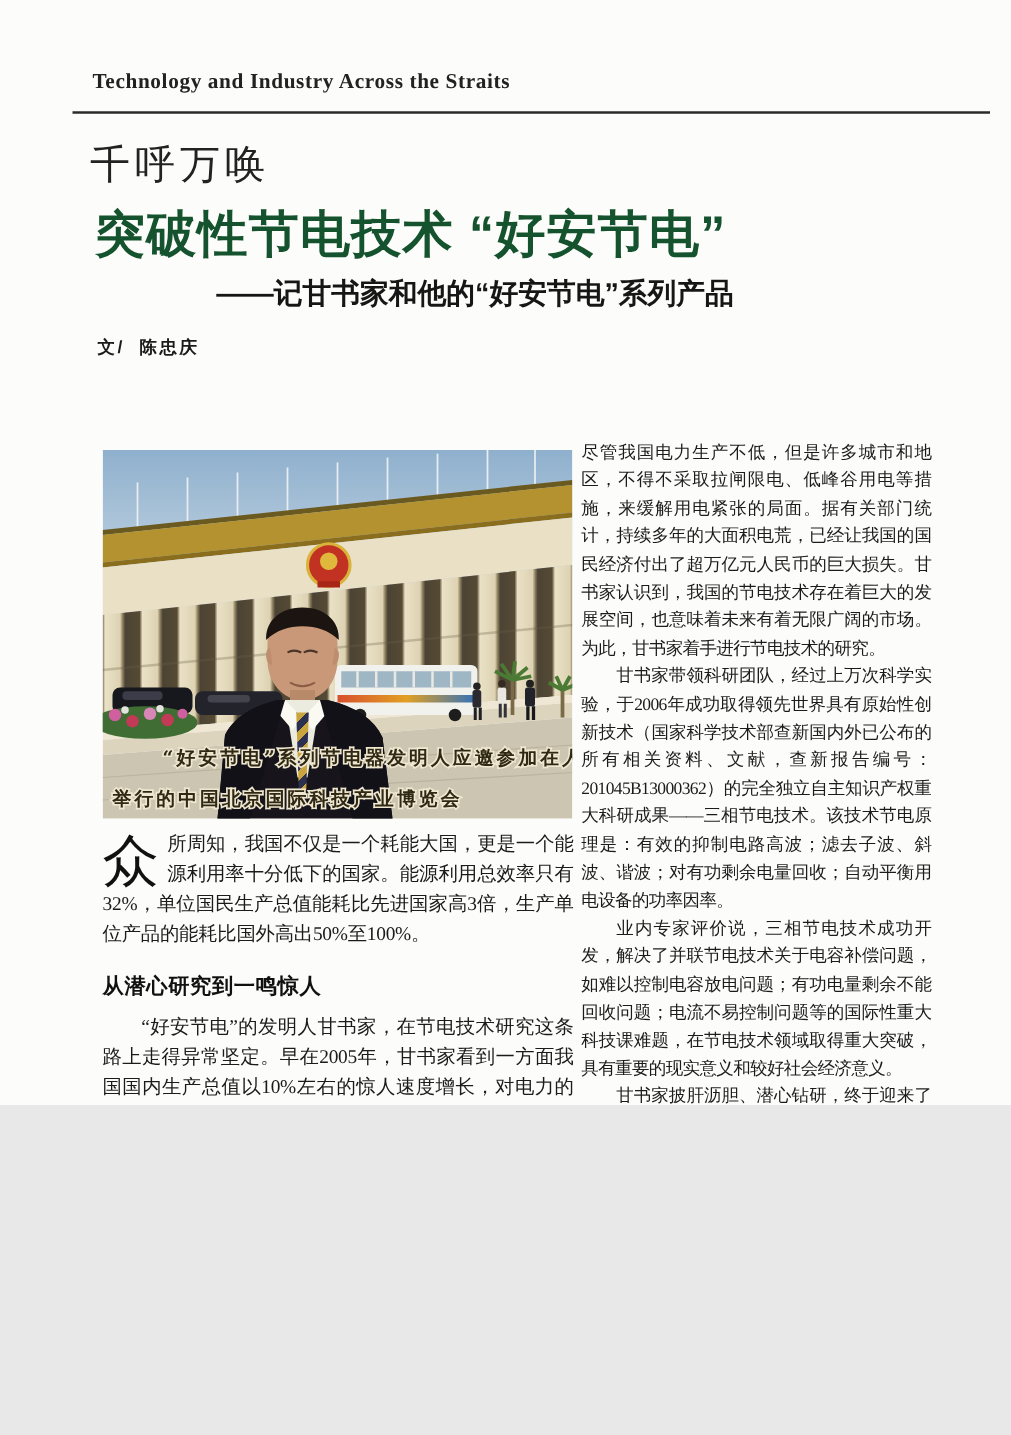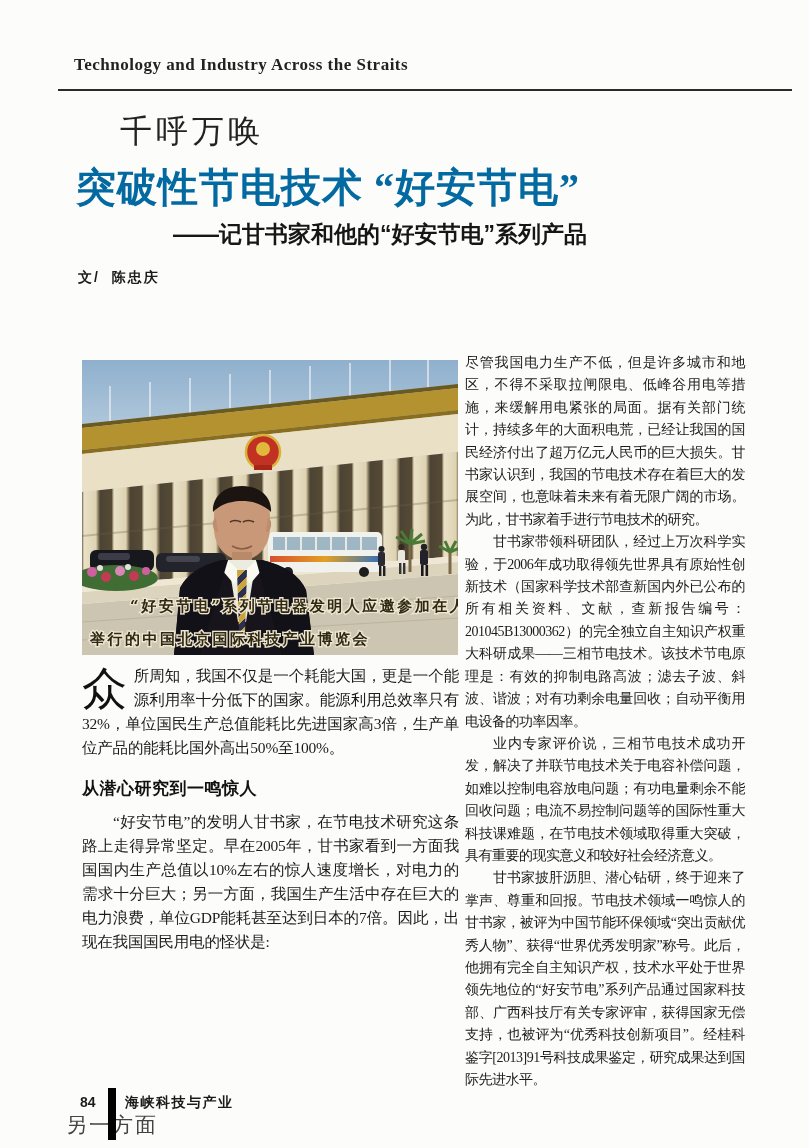--- a/index.html
+++ b/index.html
@@ -1,33 +1,33 @@
 <!DOCTYPE html>
 <html><head>
 <meta charset="utf-8">
 <style>
   html,body{margin:0;padding:0;background:#e8e8e8;}
   .page{
-    position:relative;width:809px;height:1148px;margin:0 auto;
+    position:relative;width:809px;height:884px;margin:0 auto;
     background:#fcfcfa;overflow:hidden;
     font-family:"Liberation Serif","DejaVu Serif",serif;color:#1b1b1b;
   }
   .journal-header{
     position:absolute;left:74px;top:55px;
     font-family:"Liberation Serif",serif;font-weight:700;font-size:17px;letter-spacing:.5px;
     color:#222;white-space:nowrap;
   }
   .header-rule{position:absolute;left:58px;top:89px;width:734px;height:2px;background:#2b2b2b;}
   .title-small{
     position:absolute;left:72px;top:110px;font-size:32px;font-weight:400;
-    letter-spacing:4px;color:#222;white-space:nowrap;margin-left:48px;
+    letter-spacing:4px;color:#222;white-space:nowrap;
   }
   .title-main{
     position:absolute;left:76px;top:160px;font-size:40px;font-weight:700;
-    font-family:Liberation Serif, serif;letter-spacing:1px;color:#0369a1;white-space:nowrap;
+    font-family:Liberation Sans, sans-serif;letter-spacing:1px;color:#14532d;white-space:nowrap;
   }
   .subtitle{
     position:absolute;left:173px;top:219px;font-size:23px;font-weight:700;
     font-family:"Liberation Sans","DejaVu Sans",sans-serif;color:#161616;white-space:nowrap;text-align:right;
   }
   .byline{
     position:absolute;left:78px;top:269px;font-size:14px;font-weight:700;
     font-family:"Liberation Sans","DejaVu Sans",sans-serif;letter-spacing:2px;white-space:pre;
   }
   .photo{position:absolute;left:82px;top:360px;width:376px;height:295px;overflow:hidden;}

